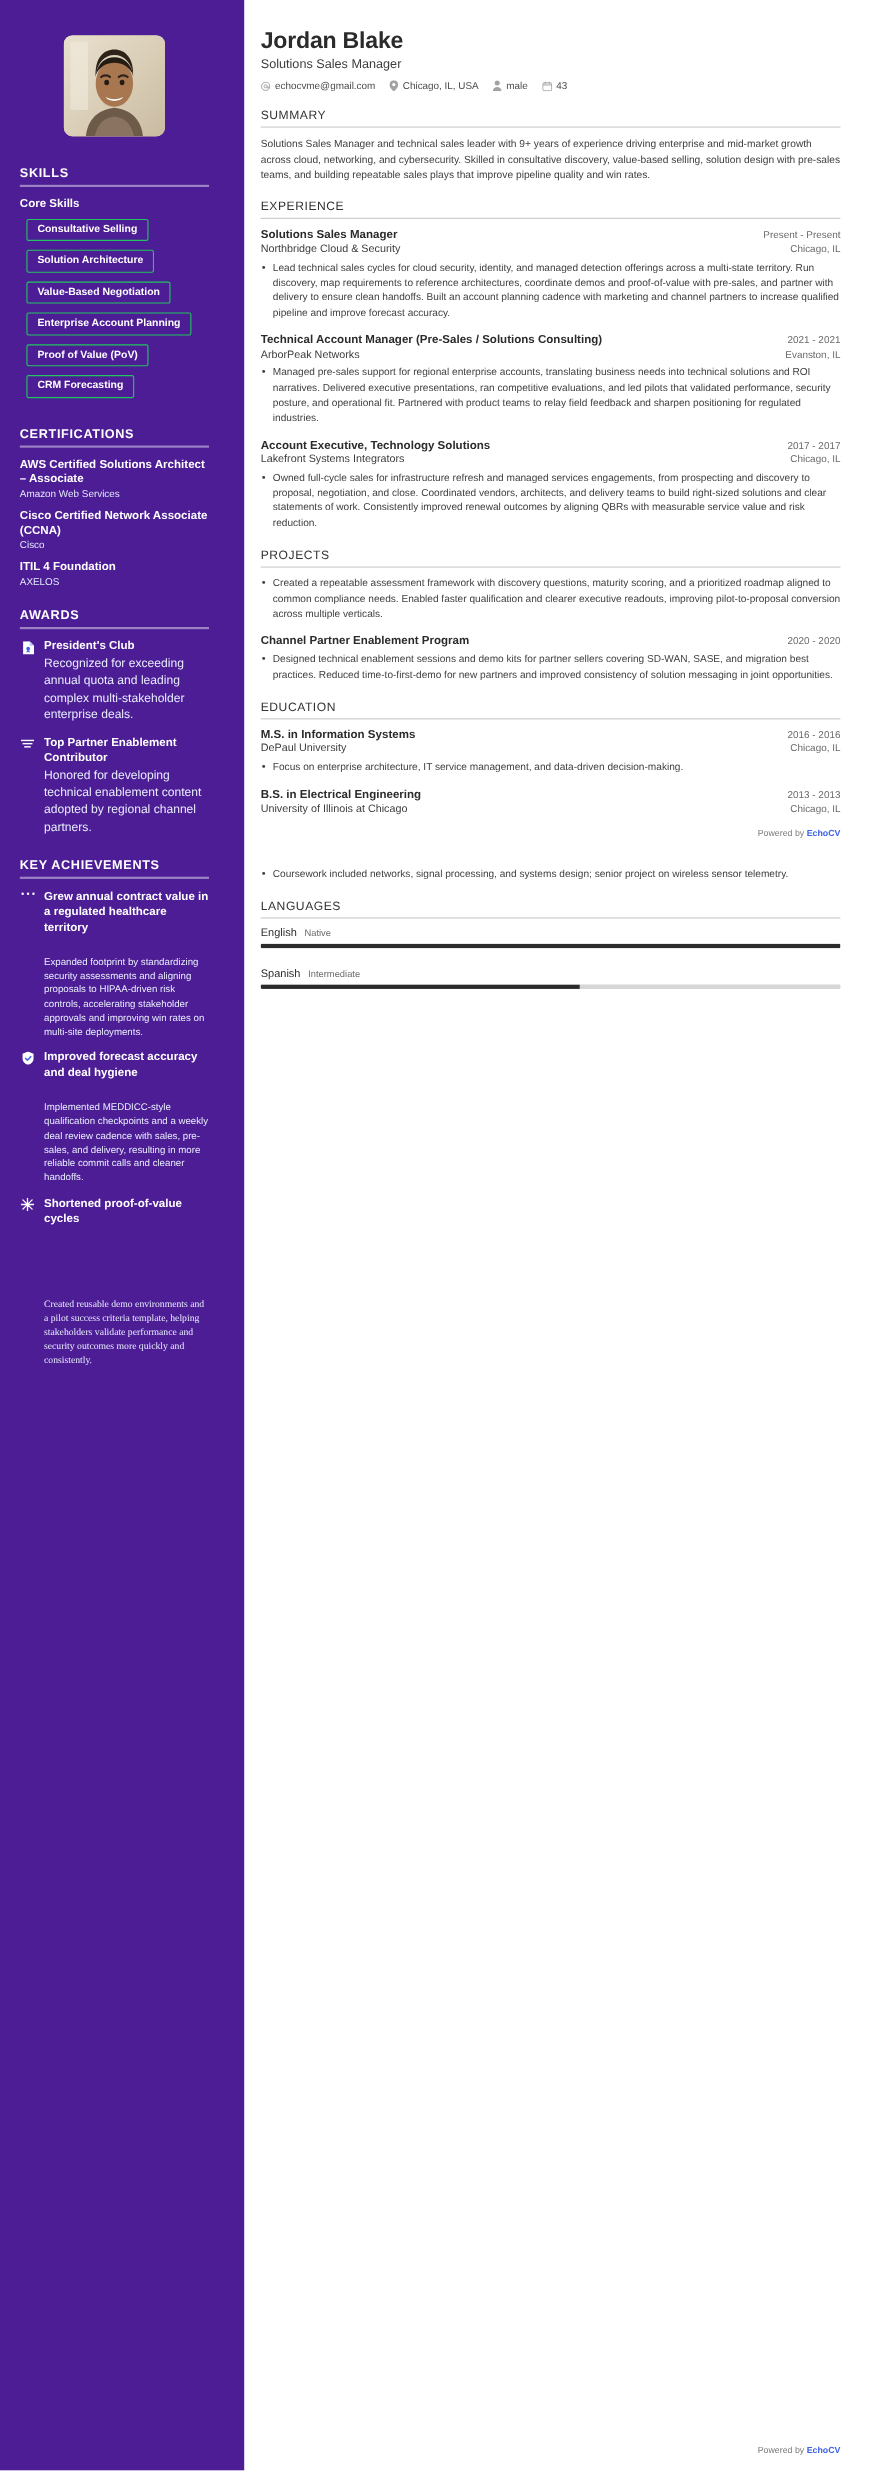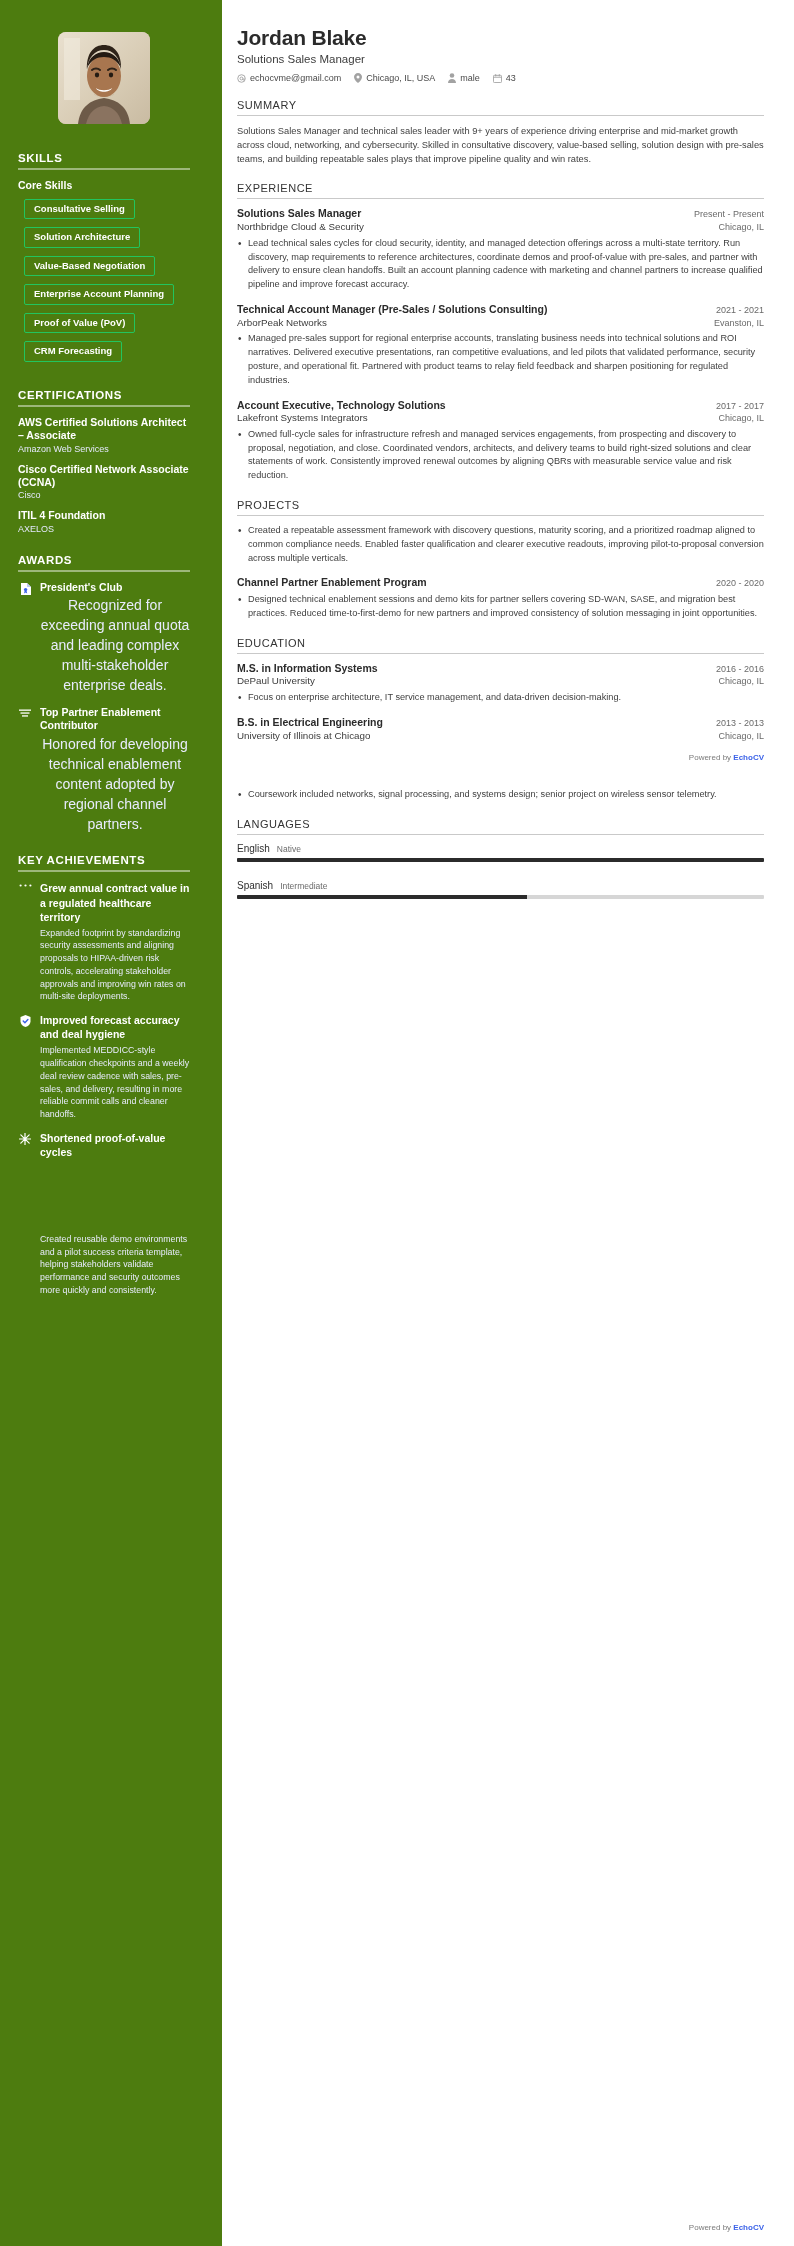--- a/index.html
+++ b/index.html
@@ -15,21 +15,21 @@
     min-height: 2246px;
     background: #ffffff;
     display: flex;
     align-items: stretch;
   }
 
   
   .sidebar {
     width: 222px;
     flex: 0 0 222px;
-    background: #4d7c0f;
+    background: #4c1d95;
     color: #ffffff;
     padding: 28px 32px 30px 18px;
   }
   .avatar-wrap {
     display: flex;
     justify-content: center;
     margin-bottom: 28px;
     margin-top: 4px;
   }
   .avatar {
@@ -101,44 +101,44 @@
   }
   .award-ico svg { display: block; }
   .award-body { flex: 1 1 auto; min-width: 0; }
   .award-title {
     font-size: 10.5px;
     font-weight: bold;
     line-height: 1.3;
     color: #ffffff;
   }
   .award-desc {
-    font-size: 14px;
+    font-size: 11px;
     line-height: 1.42;
     color: #e8ecfd;
     margin-top: 2px;
-    text-align: center;
   }
   .ach-title {
     font-size: 10.5px;
     font-weight: bold;
     line-height: 1.34;
     color: #ffffff;
   }
   .ach-desc {
     font-size: 8.8px;
     line-height: 1.45;
     color: #e8ecfd;
-    margin-top: 3px;
+    margin-top: 18px;
   }
   .ach-orphan {
     font-size: 8.8px;
     line-height: 1.45;
     color: #e8ecfd;
     margin-left: 22px;
-    margin-top: 12px;
+    margin-top: 2px;
+    font-family: Liberation Serif, serif;
   }
   .spacer-tall { height: 52px; }
 
   
   .main {
     flex: 1 1 auto;
     padding: 26px 30px 20px 15px;
     min-width: 0;
     position: relative;
     border-radius: 12px;

